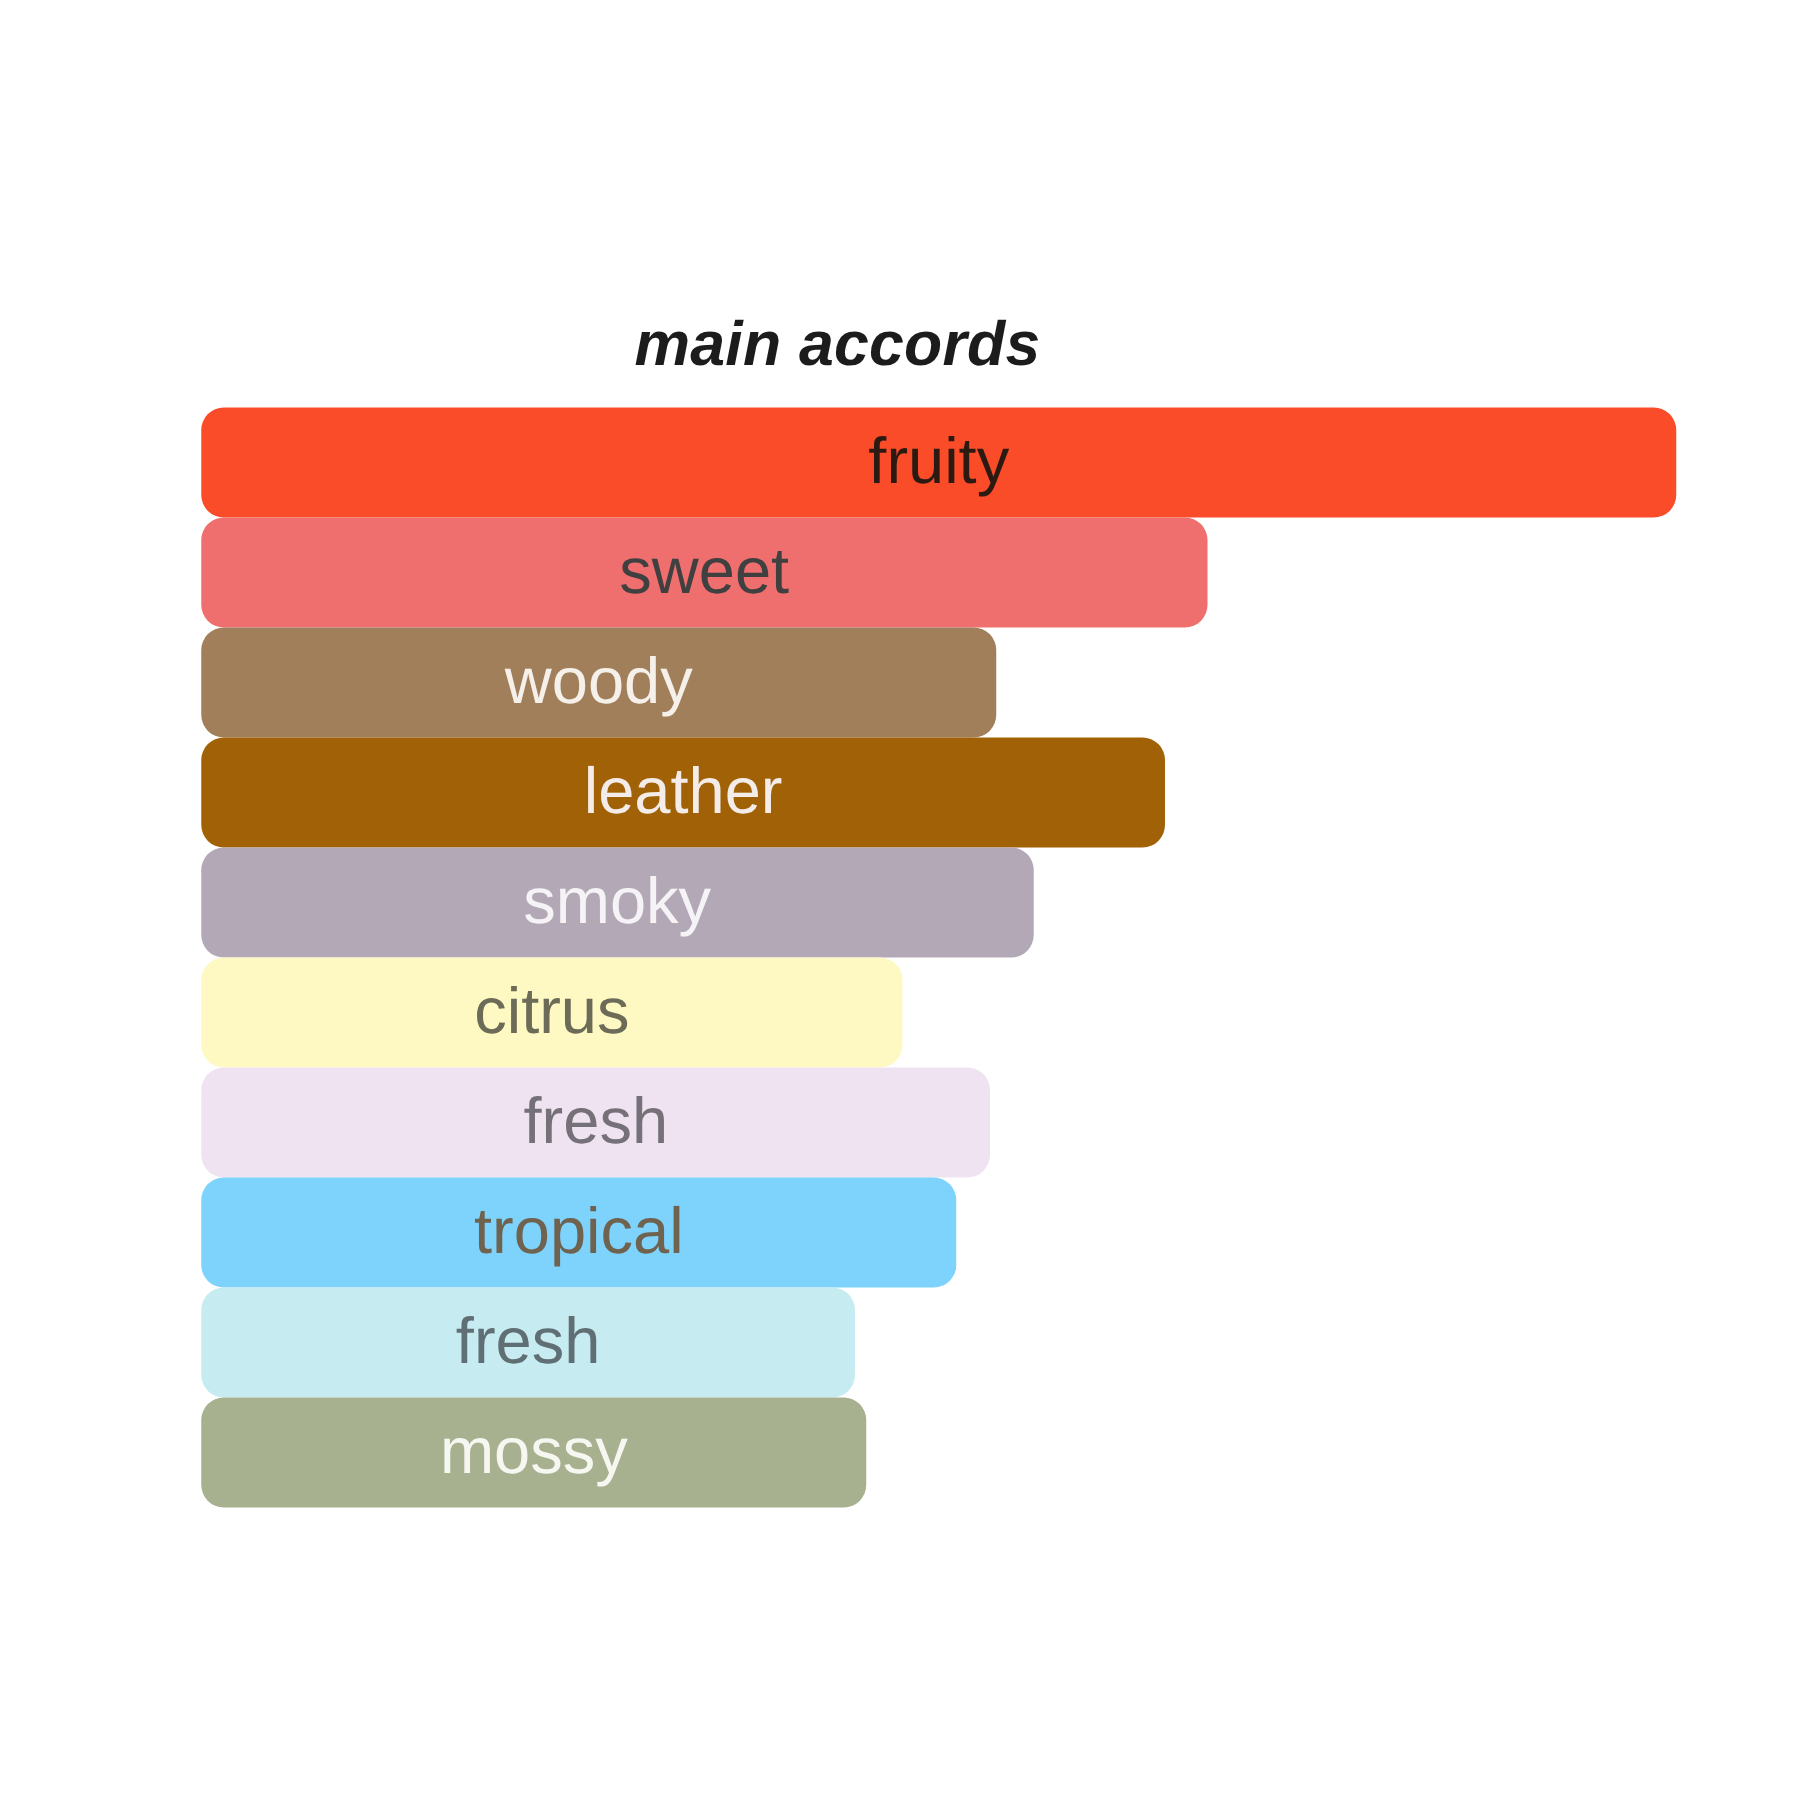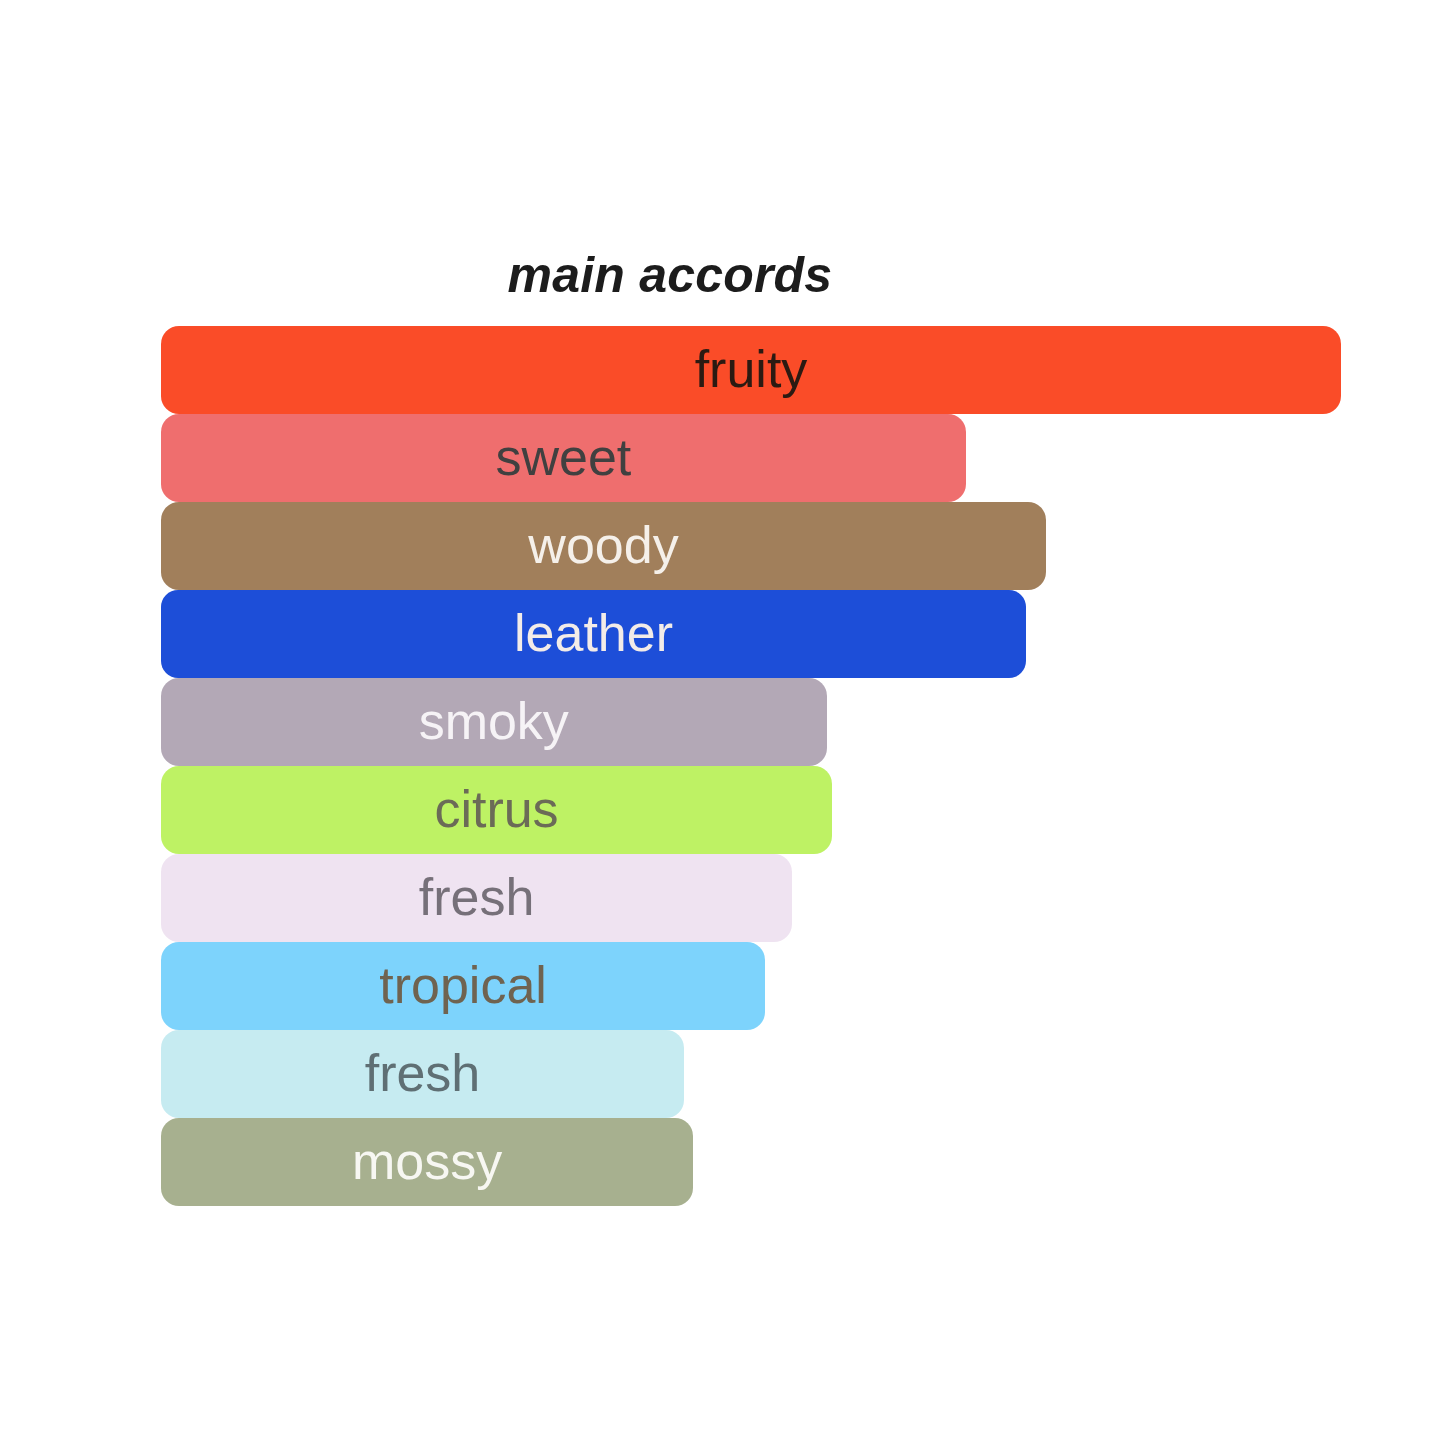--- a/index.html
+++ b/index.html
@@ -97,36 +97,36 @@
           <div class="bar" title="fruity" style="width: 1180px; background: rgb(250, 76, 40);">
             <span class="bar-label" style="color: rgb(43, 26, 18);">fruity</span>
           </div>
         </div>
         <div class="bar-row">
           <div class="bar" title="sweet" style="width: 804.76px; background: rgb(239, 110, 110);">
             <span class="bar-label" style="color: #404040;">sweet</span>
           </div>
         </div>
         <div class="bar-row">
-          <div class="bar" title="woody" style="width: 885px; background: rgb(161, 127, 91);">
+          <div class="bar" title="woody" style="width: 636px; background: rgb(161, 127, 91);">
             <span class="bar-label" style="color: rgb(245, 240, 234);">woody</span>
           </div>
         </div>
         <div class="bar-row">
-          <div class="bar" title="leather" style="width: 865px; background: #1d4ed8; border-radius: 17px;">
+          <div class="bar" title="leather" style="width: 771px; background: #a16207;">
             <span class="bar-label" style="color: rgb(243, 236, 232);">leather</span>
           </div>
         </div>
         <div class="bar-row">
           <div class="bar" title="smoky" style="width: 665.52px; background: rgb(179, 168, 182);">
             <span class="bar-label" style="color: rgb(246, 243, 246);">smoky</span>
           </div>
         </div>
         <div class="bar-row">
-          <div class="bar" title="citrus" style="width: 671px; background: #bef264;">
+          <div class="bar" title="citrus" style="width: 561px; background: #fef9c3;">
             <span class="bar-label" style="color: rgb(107, 107, 87);">citrus</span>
           </div>
         </div>
         <div class="bar-row">
           <div class="bar" title="musky" style="width: 631.3px; background: rgb(239, 227, 241);">
             <span class="bar-label" style="color: rgb(118, 112, 121);">fresh</span>
           </div>
         </div>
         <div class="bar-row">
           <div class="bar" title="tropical" style="width: 604.16px; background: #7dd3fc;">

